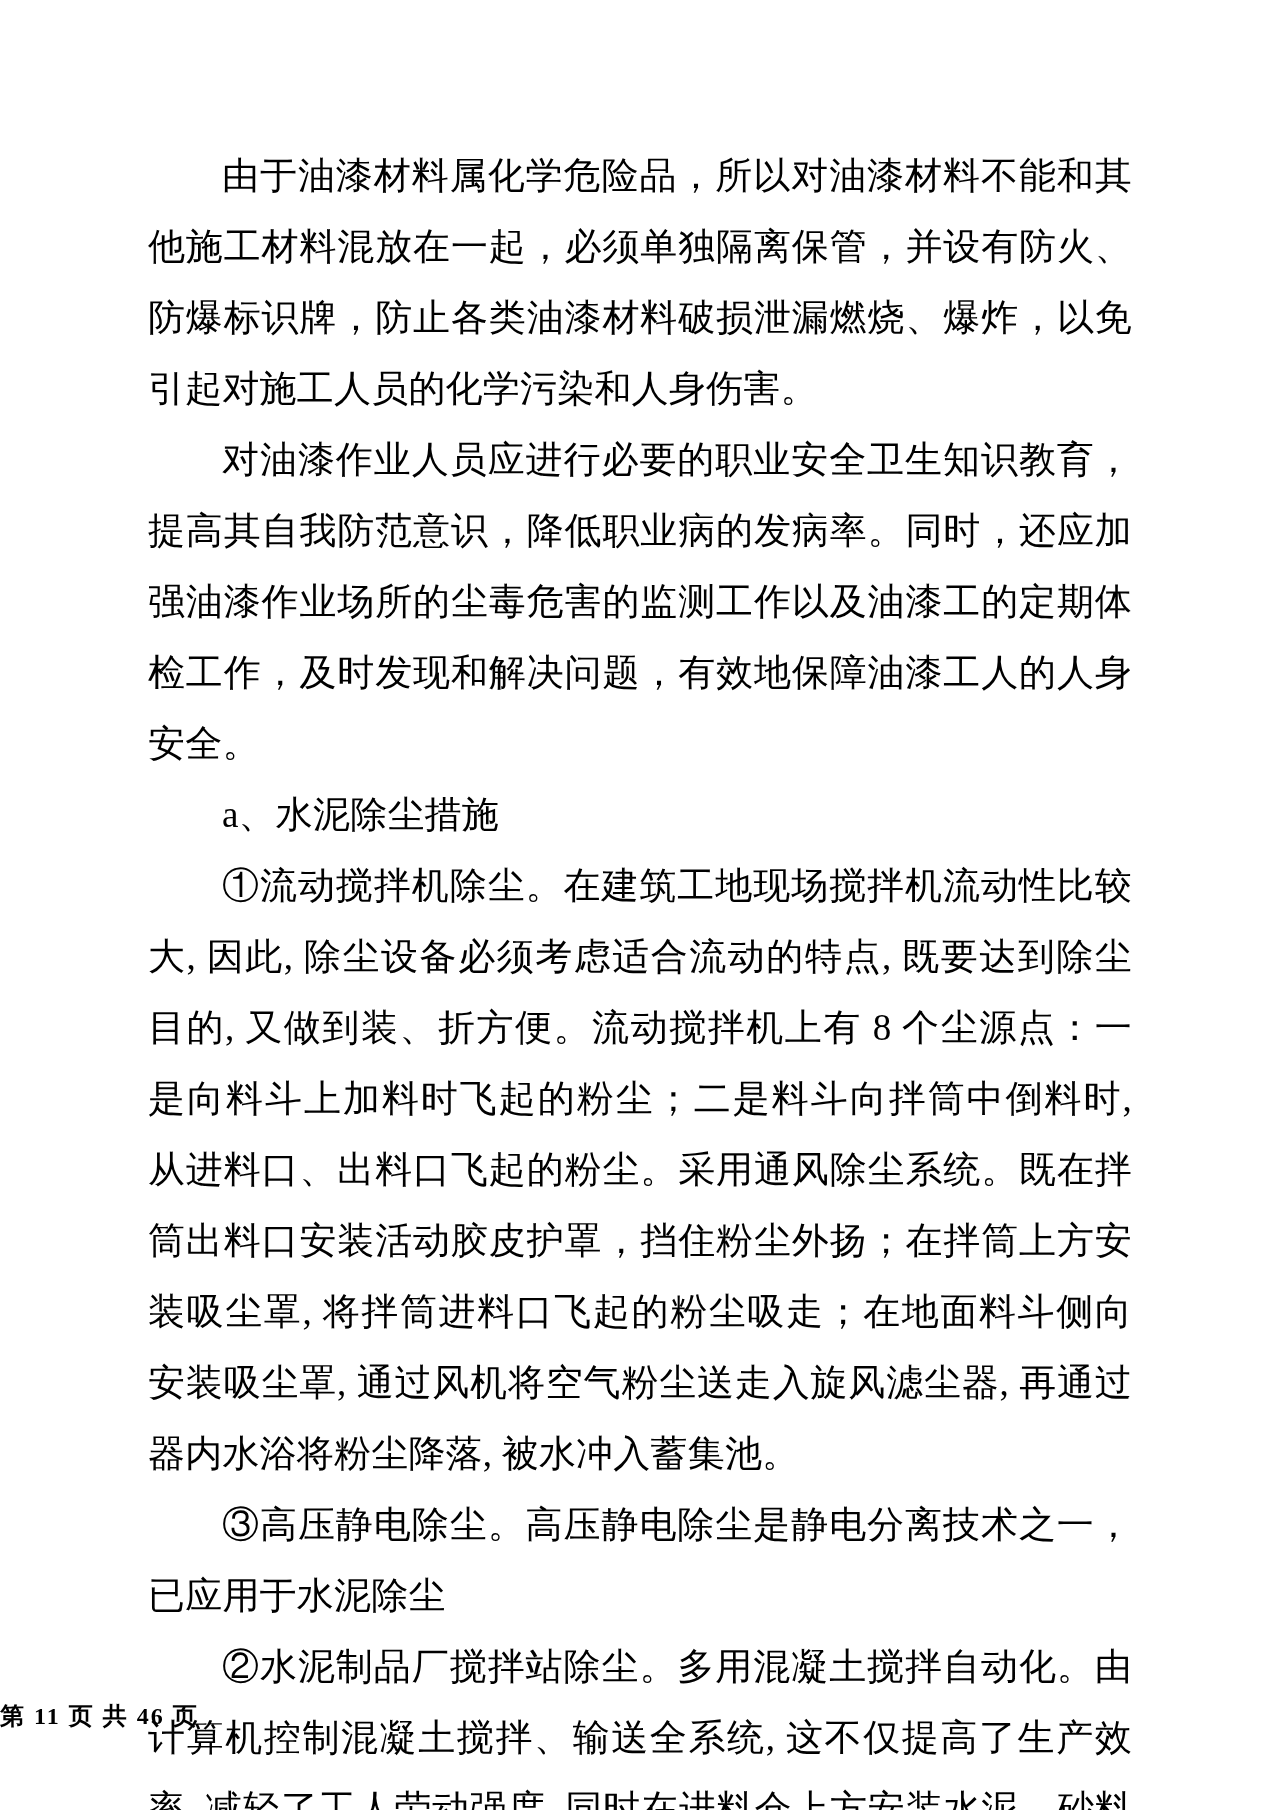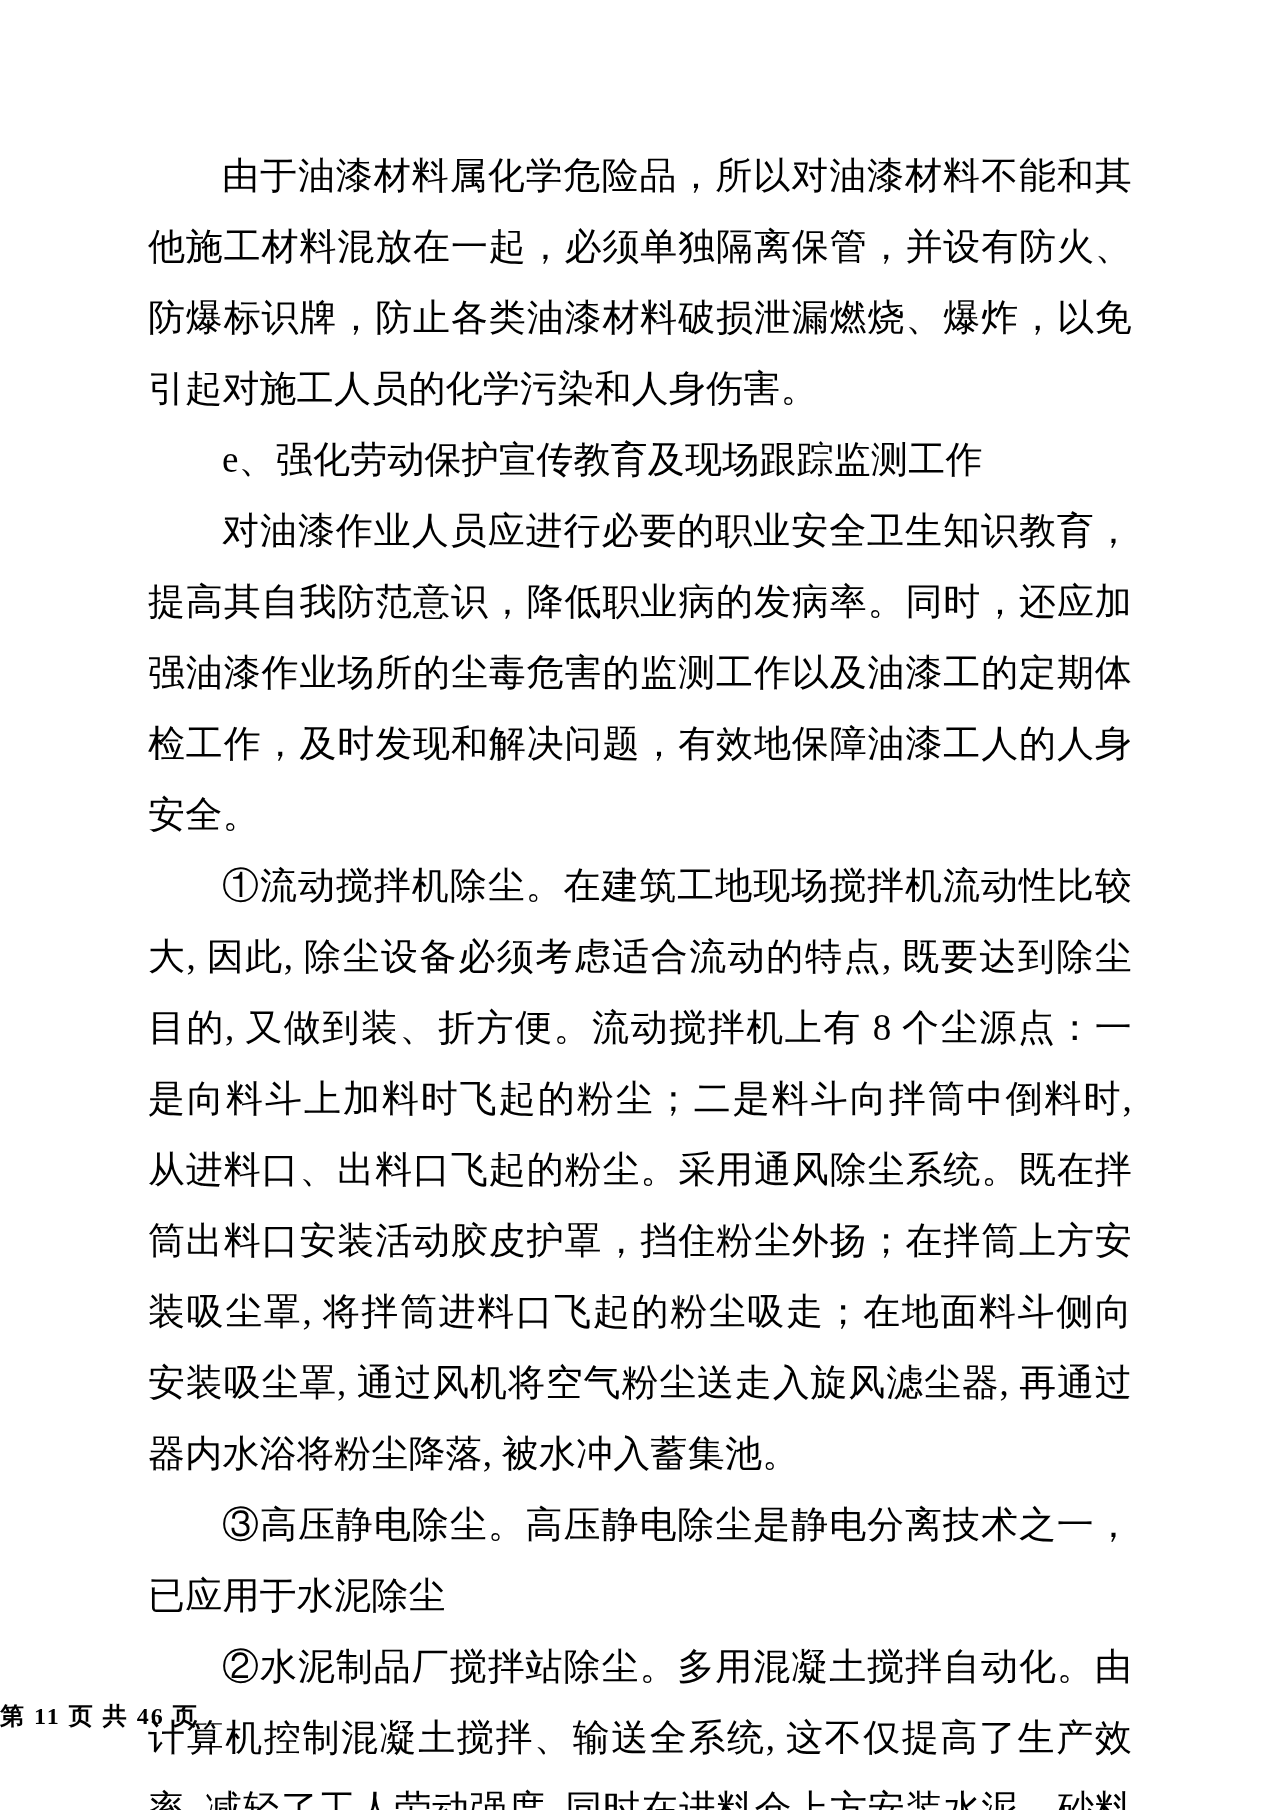--- a/index.html
+++ b/index.html
@@ -44,20 +44,20 @@
     font-family: "Liberation Serif", "DejaVu Serif", serif;
     letter-spacing: 2px;
   }
 </style>
 </head>
 <body>
 
 <div class="page">
   <div class="body-text">
     <p class="para">由于油漆材料属化学危险品，所以对油漆材料不能和其他施工材料混放在一起，必须单独隔离保管，并设有防火、防爆标识牌，防止各类油漆材料破损泄漏燃烧、爆炸，以免引起对施工人员的化学污染和人身伤害。</p>
-    <p class="para">e、强化劳动保护宣传教育及现场跟踪监测工作</p>
     <p class="para">对油漆作业人员应进行必要的职业安全卫生知识教育，提高其自我防范意识，降低职业病的发病率。同时，还应加强油漆作业场所的尘毒危害的监测工作以及油漆工的定期体检工作，及时发现和解决问题，有效地保障油漆工人的人身安全。</p>
+    <p class="para">a、水泥除尘措施</p>
     <p class="para">①流动搅拌机除尘。在建筑工地现场搅拌机流动性比较大, 因此, 除尘设备必须考虑适合流动的特点, 既要达到除尘目的, 又做到装、折方便。流动搅拌机上有 8 个尘源点：一是向料斗上加料时飞起的粉尘；二是料斗向拌筒中倒料时, 从进料口、出料口飞起的粉尘。采用通风除尘系统。既在拌筒出料口安装活动胶皮护罩，挡住粉尘外扬；在拌筒上方安装吸尘罩, 将拌筒进料口飞起的粉尘吸走；在地面料斗侧向安装吸尘罩, 通过风机将空气粉尘送走入旋风滤尘器, 再通过器内水浴将粉尘降落, 被水冲入蓄集池。</p>
     <p class="para">③高压静电除尘。高压静电除尘是静电分离技术之一，已应用于水泥除尘</p>
     <p class="para">②水泥制品厂搅拌站除尘。多用混凝土搅拌自动化。由计算机控制混凝土搅拌、输送全系统, 这不仅提高了生产效率, 减轻了工人劳动强度, 同时在进料仓上方安装水泥、砂料粉尘除尘器，就可使料斗作业点粉尘降为零, 从而达到彻底改善职工劳动条件的目的。</p>
   </div>
   <div class="footer">第 11 页 共 46 页</div>
 </div>
 
 </body></html>

